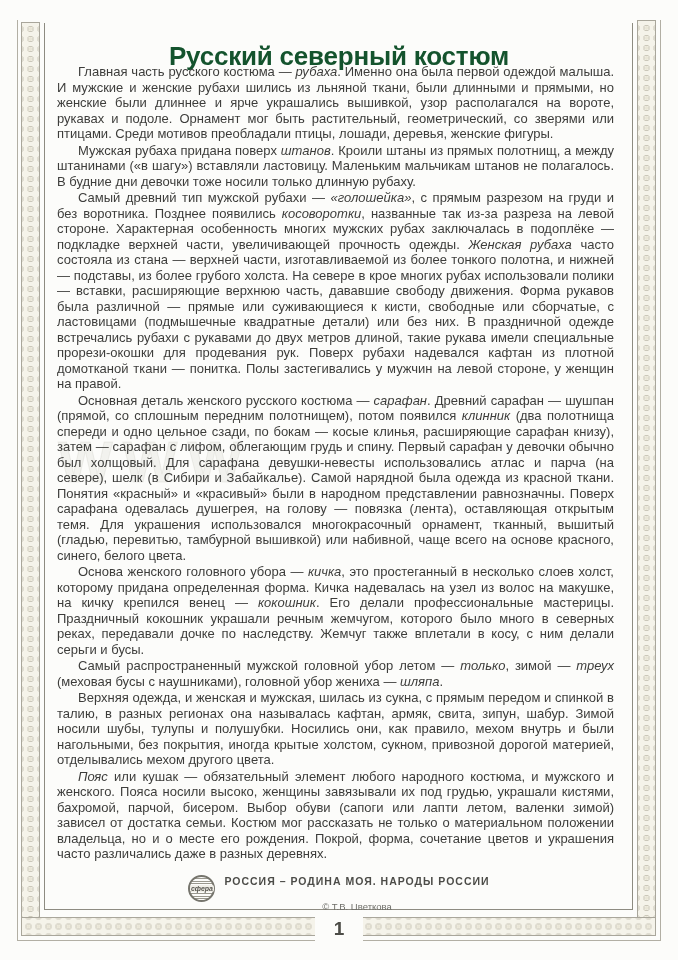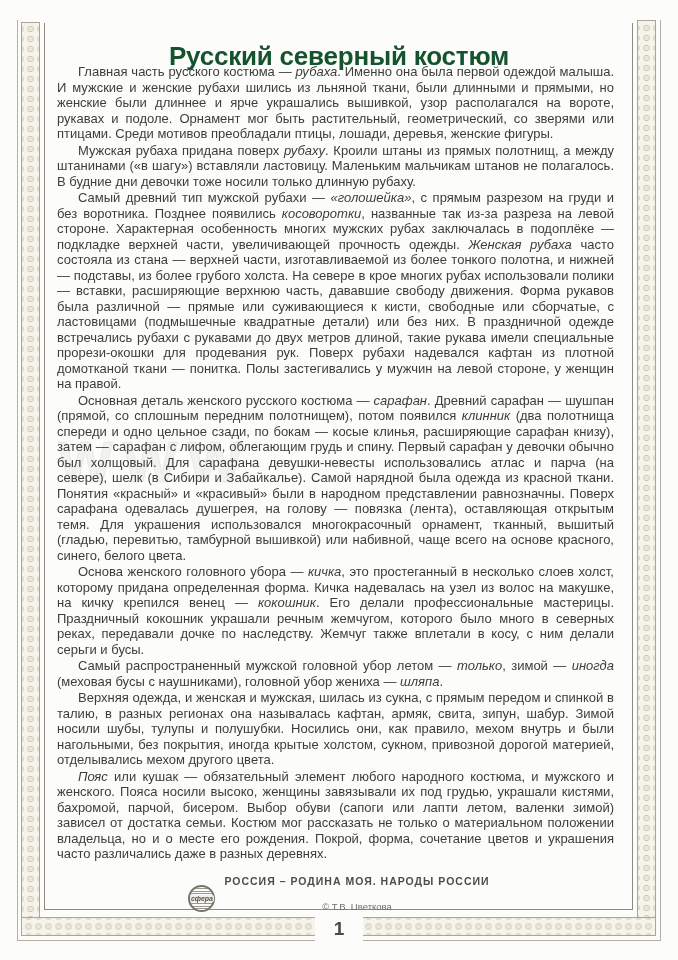--- a/index.html
+++ b/index.html
@@ -57,21 +57,21 @@
   .watermark {
     position: absolute; top: 428px; left: 58px;
     font-size: 58px; font-weight: 700; letter-spacing: 10px;
     color: rgba(158,155,140,0.10);
     -webkit-text-stroke: 1px rgba(158,155,140,0.14);
     pointer-events: none;
   }
   
   .footer {
     position: absolute; bottom: 48px; left: 0; right: 0;
-    display: flex; align-items: flex-end; justify-content: center; gap: 9px;
+    display: flex; align-items: flex-start; justify-content: center; gap: 9px;
   }
   .logo {
     width: 27px; height: 27px; border-radius: 50%;
     border: 2px solid #76756d;
     background: repeating-linear-gradient(180deg, #fcfcfa 0 1.5px, #9a988e 1.5px 2.5px);
     display: flex; align-items: center; justify-content: center;
     box-sizing: border-box;
   }
   .logo span {
     font-size: 7px; font-style: italic; font-weight: 700; color: #55544e;
@@ -105,25 +105,25 @@
   <div class="lace lace-right"></div>
   <div class="lace lace-bottom"></div>
   <div class="inner-rule"></div>
 
   <div class="watermark">WWW</div>
 
   <h1 class="title">Русский северный костюм</h1>
 
   <div class="body-text">
       <p><span>Главная часть русского костюма — </span><em>рубаха</em><span>. Именно она была первой одеждой малыша. И мужские и женские рубахи шились из льняной ткани, были длинными и прямыми, но женские были длиннее и ярче украшались вышивкой, узор располагался на вороте, рукавах и подоле. Орнамент мог быть растительный, геометрический, со зверями или птицами. Среди мотивов преобладали птицы, лошади, деревья, женские фигуры.</span></p>
-      <p><span>Мужская рубаха придана поверх </span><em>рубаху</em><span>. Кроили штаны из прямых полотнищ, а между штанинами («в шагу») вставляли ластовицу. Маленьким мальчикам штанов не полагалось. В будние дни девочки тоже носили только длинную рубаху.</span></p>
+      <p><span>Мужская рубаха придана поверх </span><em>штанов</em><span>. Кроили штаны из прямых полотнищ, а между штанинами («в шагу») вставляли ластовицу. Маленьким мальчикам штанов не полагалось. В будние дни девочки тоже носили только длинную рубаху.</span></p>
       <p><span>Самый древний тип мужской рубахи — </span><em>«голошейка»</em><span>, с прямым разрезом на груди и без воротника. Позднее появились </span><em>косоворотки</em><span>, названные так из-за разреза на левой стороне. Характерная особенность многих мужских рубах заключалась в подоплёке — подкладке верхней части, увеличивающей прочность одежды. </span><em>Женская рубаха</em><span> часто состояла из стана — верхней части, изготавливаемой из более тонкого полотна, и нижней — подставы, из более грубого холста. На севере в крое многих рубах использовали полики — вставки, расширяющие верхнюю часть, дававшие свободу движения. Форма рукавов была различной — прямые или суживающиеся к кисти, свободные или сборчатые, с ластовицами (подмышечные квадратные детали) или без них. В праздничной одежде встречались рубахи с рукавами до двух метров длиной, такие рукава имели специальные прорези-окошки для продевания рук. Поверх рубахи надевался кафтан из плотной домотканой ткани — понитка. Полы застегивались у мужчин на левой стороне, у женщин на правой.</span></p>
       <p><span>Основная деталь женского русского костюма — </span><em>сарафан</em><span>. Древний сарафан — шушпан (прямой, со сплошным передним полотнищем), потом появился </span><em>клинник</em><span> (два полотнища спереди и одно цельное сзади, по бокам — косые клинья, расширяющие сарафан книзу), затем — сарафан с лифом, облегающим грудь и спину. Первый сарафан у девочки обычно был холщовый. Для сарафана девушки-невесты использовались атлас и парча (на севере), шелк (в Сибири и Забайкалье). Самой нарядной была одежда из красной ткани. Понятия «красный» и «красивый» были в народном представлении равнозначны. Поверх сарафана одевалась душегрея, на голову — повязка (лента), оставляющая открытым темя. Для украшения использовался многокрасочный орнамент, тканный, вышитый (гладью, перевитью, тамбурной вышивкой) или набивной, чаще всего на основе красного, синего, белого цвета.</span></p>
       <p><span>Основа женского головного убора — </span><em>кичка</em><span>, это простеганный в несколько слоев холст, которому придана определенная форма. Кичка надевалась на узел из волос на макушке, на кичку крепился венец — </span><em>кокошник</em><span>. Его делали профессиональные мастерицы. Праздничный кокошник украшали речным жемчугом, которого было много в северных реках, передавали дочке по наследству. Жемчуг также вплетали в косу, с ним делали серьги и бусы.</span></p>
-      <p><span>Самый распространенный мужской головной убор летом — </span><em>только</em><span>, зимой — </span><em>иногда</em><span> (меховая бусы с наушниками), головной убор жениха — </span><em>шляпа</em><span>.</span></p>
+      <p><span>Самый распространенный мужской головной убор летом — </span><em>только</em><span>, зимой — </span><em>треух</em><span> (меховая бусы с наушниками), головной убор жениха — </span><em>шляпа</em><span>.</span></p>
       <p><span>Верхняя одежда, и женская и мужская, шилась из сукна, с прямым передом и спинкой в талию, в разных регионах она называлась кафтан, армяк, свита, зипун, шабур. Зимой носили шубы, тулупы и полушубки. Носились они, как правило, мехом внутрь и были нагольными, без покрытия, иногда крытые холстом, сукном, привозной дорогой материей, отделывались мехом другого цвета.</span></p>
       <p><em>Пояс</em><span> или кушак — обязательный элемент любого народного костюма, и мужского и женского. Пояса носили высоко, женщины завязывали их под грудью, украшали кистями, бахромой, парчой, бисером. Выбор обуви (сапоги или лапти летом, валенки зимой) зависел от достатка семьи. Костюм мог рассказать не только о материальном положении владельца, но и о месте его рождения. Покрой, форма, сочетание цветов и украшения часто различались даже в разных деревнях.</span></p>
     </div>
 
   <div class="footer">
     <div class="logo">
       <span>сфера</span>
     </div>
     <div class="footer-text">
       <div class="footer-series">РОССИЯ – РОДИНА МОЯ. НАРОДЫ РОССИИ</div>

